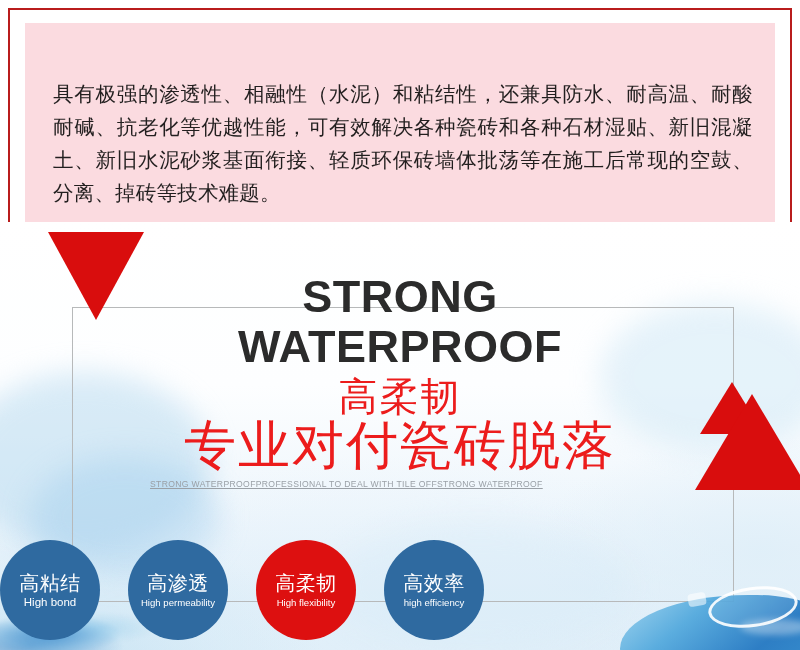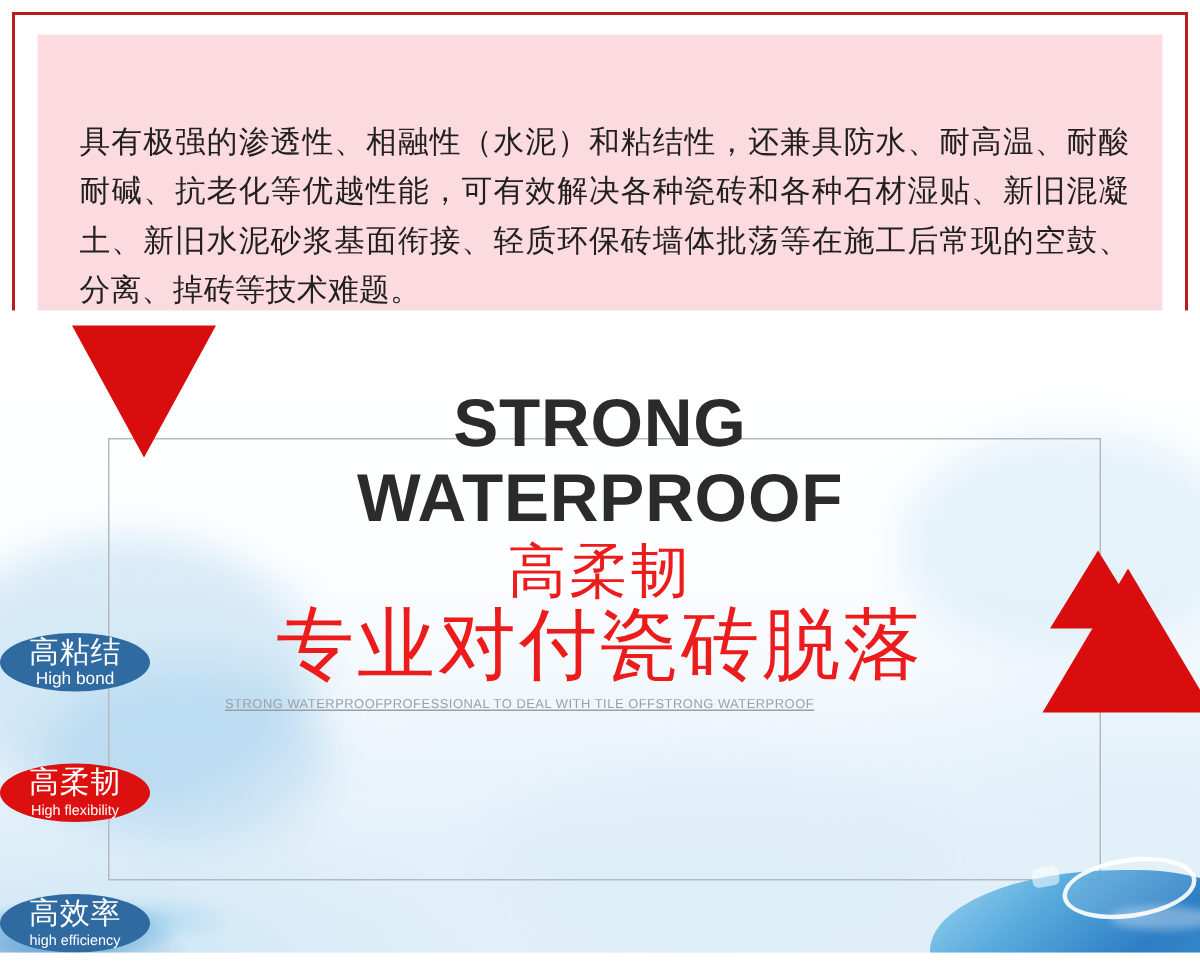--- a/index.html
+++ b/index.html
@@ -49,21 +49,21 @@
     color: #221f1f;
     letter-spacing: 0.2px;
     text-align: justify;
     font-family: "DejaVu Sans", "Liberation Sans", sans-serif;
   }
 
   
   #banner {
     position: absolute;
     left: 0;
-    top: 207px;
+    top: 222px;
     width: 800px;
     height: 428px;
     overflow: hidden;
     background:
       radial-gradient(ellipse 360px 200px at 58px 452px, rgba(196,226,243,0.85) 0%, rgba(210,233,246,0.45) 45%, rgba(255,255,255,0) 75%),
       radial-gradient(ellipse 320px 160px at 760px 330px, rgba(222,238,248,0.8) 0%, rgba(255,255,255,0) 72%),
       radial-gradient(ellipse 500px 240px at 400px 420px, rgba(226,240,250,0.6) 0%, rgba(255,255,255,0) 78%),
       linear-gradient(to bottom, #ffffff 0%, #fdfeff 38%, #eef6fc 68%, #e3f0f9 88%, #dfeef8 100%);
   }
 
@@ -239,24 +239,23 @@
   }
 
   
   #circles {
     position: absolute;
     left: 0;
     top: 318px;
     width: 800px;
     height: 110px;
     display: flex;
-    justify-content: flex-end;
+    justify-content: flex-start;
     align-items: flex-start;
-    gap: 48px;
-    flex-direction: column;
+    gap: 28px;
   }
   .circle {
     width: 100px;
     height: 100px;
     border-radius: 50%;
     display: flex;
     flex-direction: column;
     align-items: center;
     justify-content: center;
     color: #ffffff;
@@ -325,20 +324,24 @@
       <div id="water-right-shine"></div>
     </div>
 
     <div id="circles">
 
       <div class="circle blue">
         <div class="c-cn">高粘结</div>
         <div class="c-en">High bond</div>
       </div>
 
+      <div class="circle blue">
+        <div class="c-cn">高渗透</div>
+        <div class="c-en small">High permeability</div>
+      </div>
 
       <div class="circle red">
         <div class="c-cn">高柔韧</div>
         <div class="c-en small">High flexibility</div>
       </div>
 
 
       <div class="circle blue">
         <div class="c-cn">高效率</div>
         <div class="c-en small">high efficiency</div>

